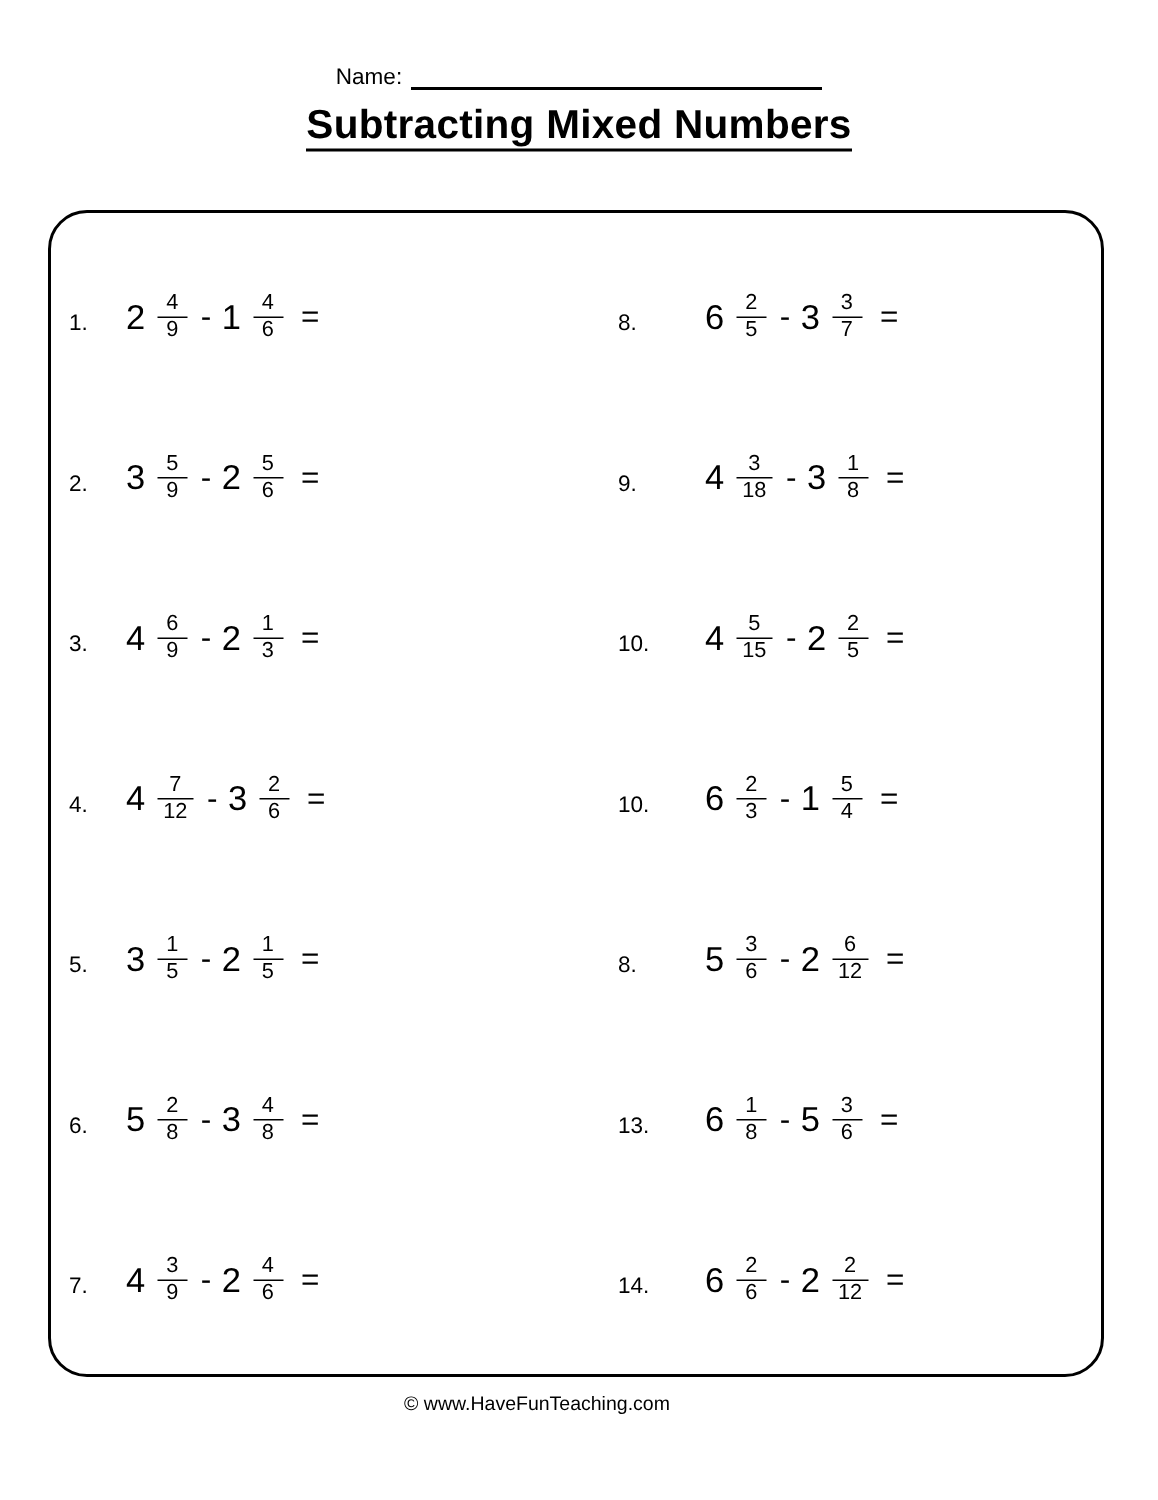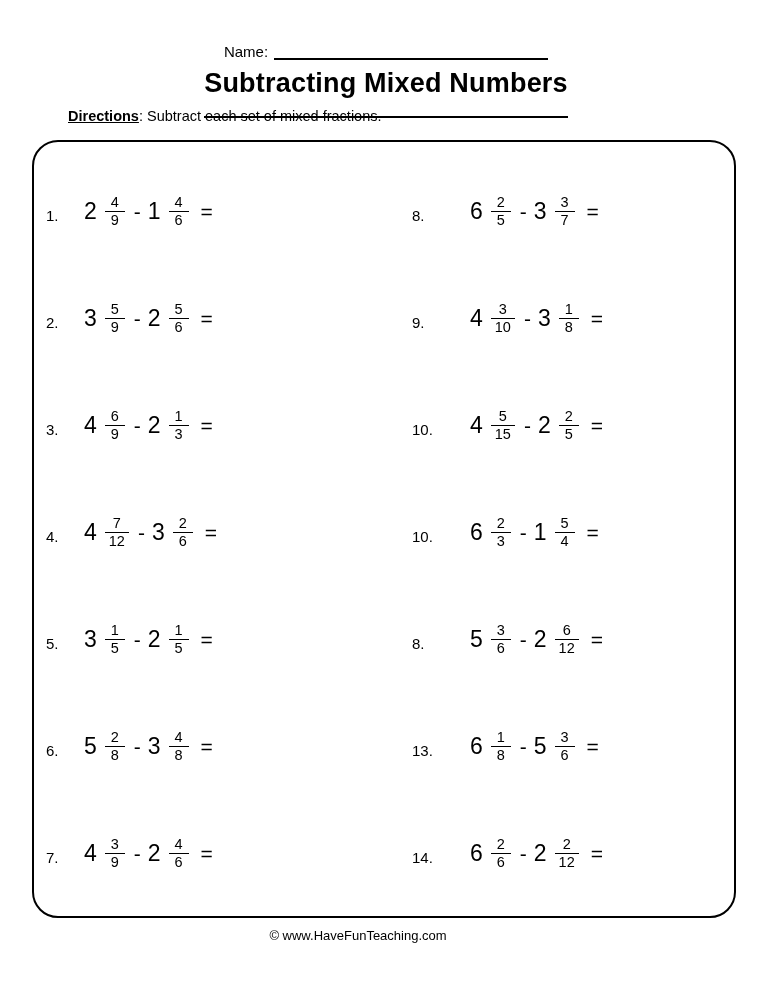--- a/index.html
+++ b/index.html
@@ -50,21 +50,21 @@
     top: 68px;
     left: 0;
     width: 772px;
     text-align: center;
     font-size: 27px;
     font-weight: bold;
     letter-spacing: 0.2px;
   }
   .title span {
     border-bottom: 2px solid #000;
-    padding-bottom: 18px;
+    padding-bottom: 1px;
   }
 
   
   .directions {
     position: absolute;
     top: 108px;
     left: 68px;
     font-size: 14.5px;
   }
   .directions .dir-word {
@@ -188,23 +188,20 @@
 
   <div class="name-row">
     <div class="name-label">Name:</div>
     <div class="name-blank"></div>
   </div>
 
   <div class="title">
     <span>Subtracting Mixed Numbers</span>
   </div>
 
-  <div class="directions">
-    <span class="dir-word">Directions</span><span>: Subtract each set of mixed fractions.</span>
-  </div>
 
   <div class="box"></div>
 
   <div class="columns">
 
     <div class="col left">
 
       <div class="problem">
         <div class="num">1.</div>
         <div class="expr">
@@ -369,21 +366,21 @@
         </div>
       </div>
 
       <div class="problem">
         <div class="num">9.</div>
         <div class="expr">
           <span class="whole">4</span>
           <span class="frac">
             <span class="n">3</span>
             <span class="bar"></span>
-            <span class="d">10</span>
+            <span class="d">18</span>
           </span>
           <span class="op">-</span>
           <span class="whole">3</span>
           <span class="frac">
             <span class="n">1</span>
             <span class="bar"></span>
             <span class="d">8</span>
           </span>
           <span class="eq">=</span>
         </div>

